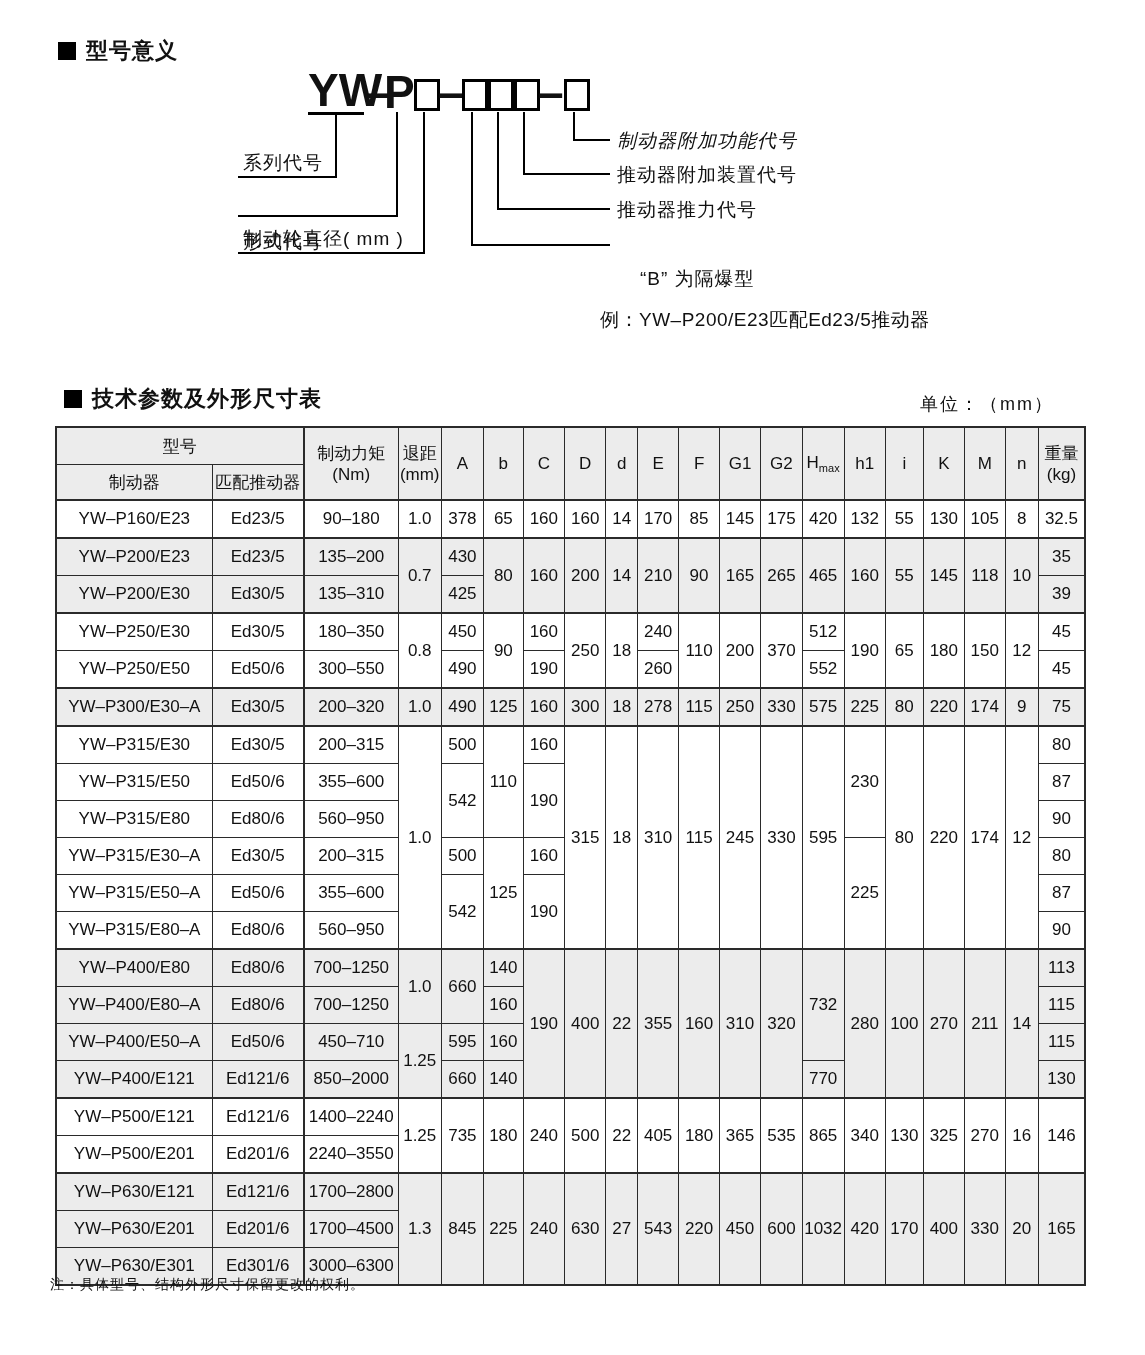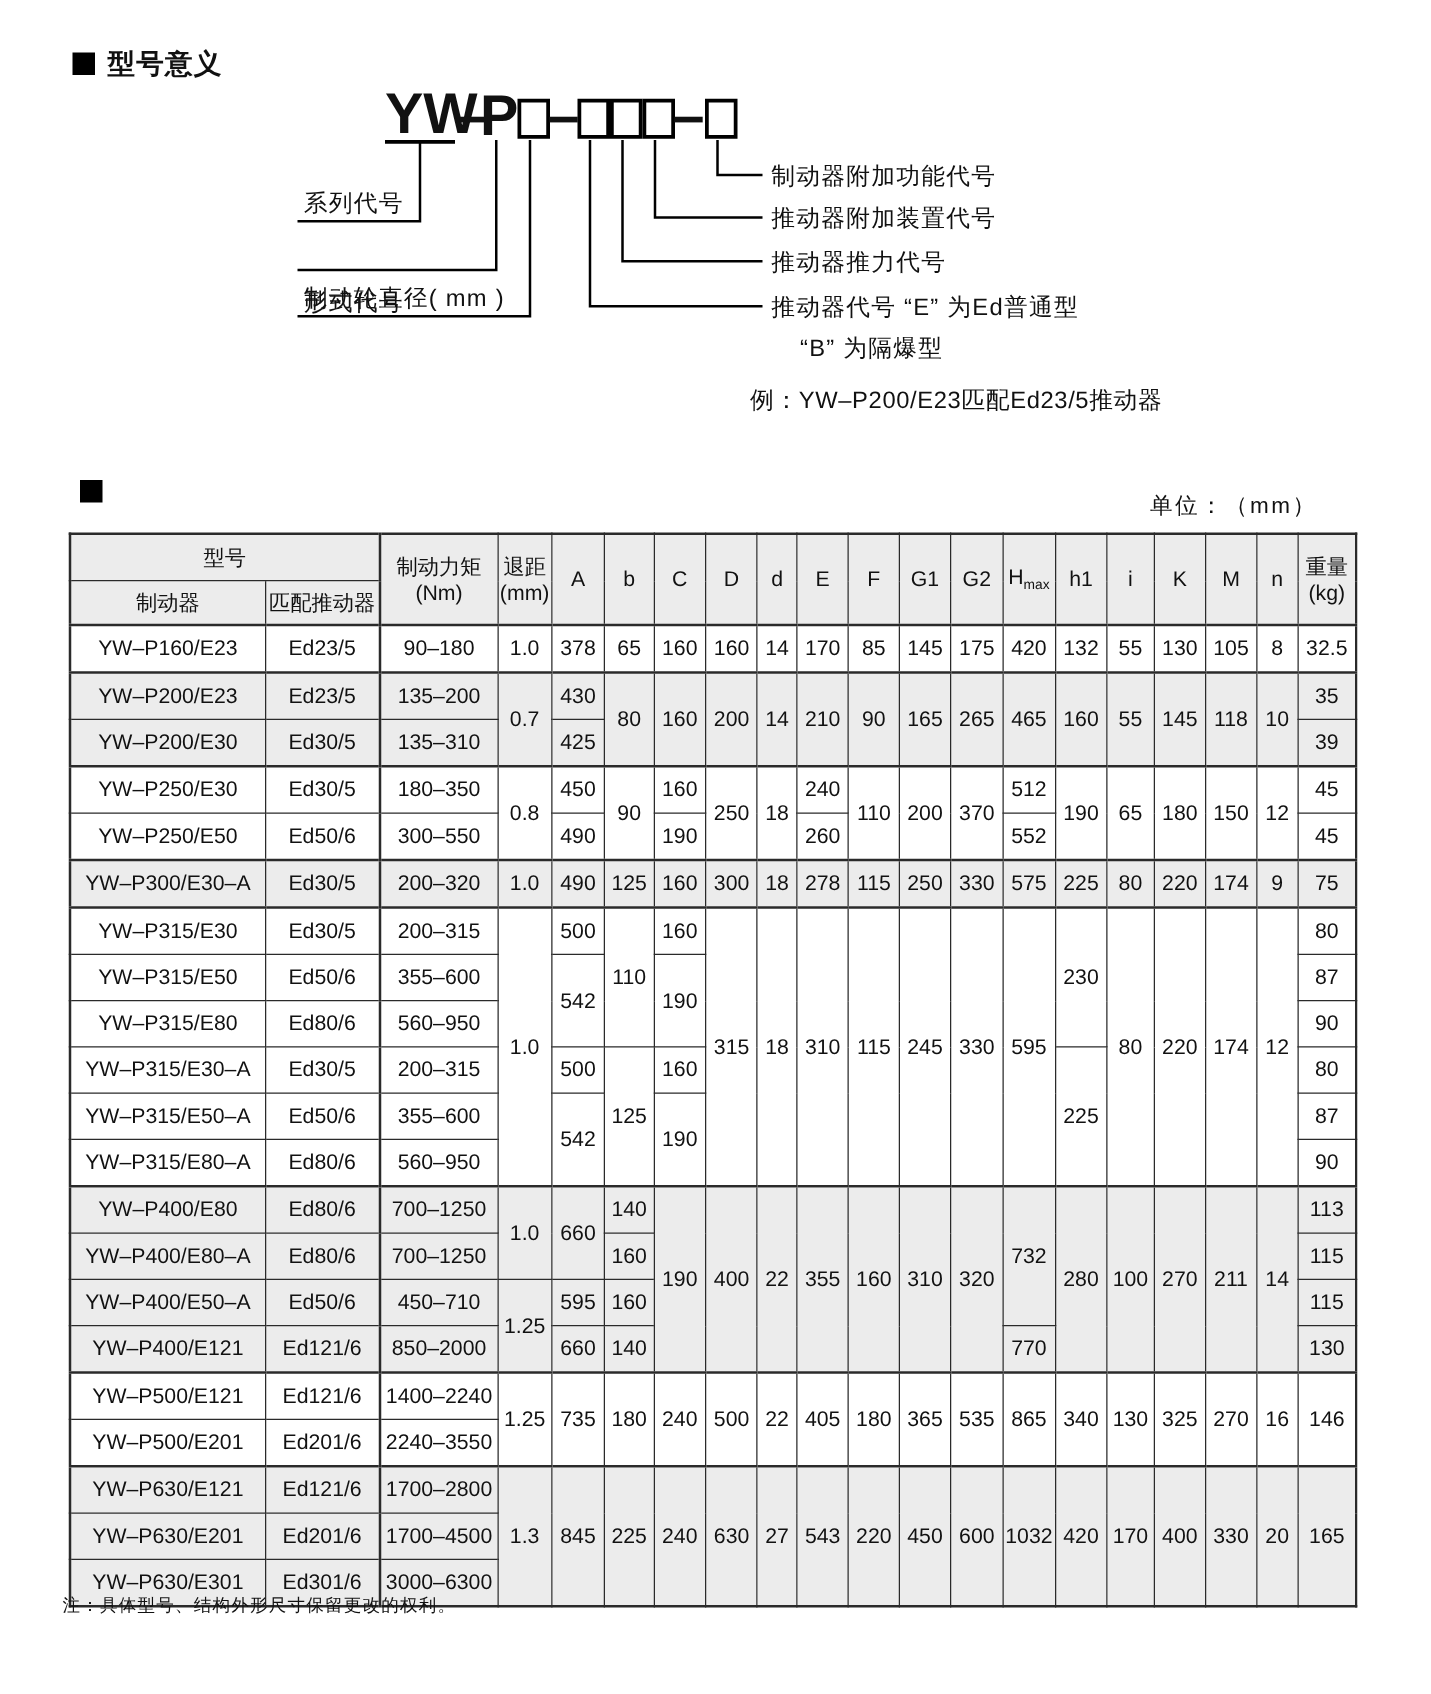--- a/index.html
+++ b/index.html
@@ -83,31 +83,31 @@
         <span class="code-box" style="left: 488px; width: 20px;"></span>
         <span class="code-box" style="left: 514px; width: 20px;"></span>
         <span class="code-seg" style="left: 538px; width: 16px;">–</span>
         <span class="code-box" style="left: 564px; width: 20px;"></span>
       </div>
 
     <div class="dlabel" style="left:243px;top:150px;">系列代号</div>
     <div class="dlabel" style="left:243px;top:189px;margin-top:40px;">形式代号</div>
     <div class="dlabel" style="left:243px;top:226px;">制动轮直径( mm )</div>
 
-    <div class="dlabel" style="left:617px;top:128px;">制动器附加功能代号</div>
+    <div class="dlabel" style="left:617px;top:128px;font-style:italic;">制动器附加功能代号</div>
     <div class="dlabel" style="left:617px;top:162px;">推动器附加装置代号</div>
     <div class="dlabel" style="left:617px;top:197px;">推动器推力代号</div>
-    <div class="dlabel" style="left:617px;top:233px;">推动器代号 “E” 为Ed普通型</div>
     <div class="dlabel" style="left:640px;top:266px;">“B” 为隔爆型</div>
 
     <div class="dexample" style="left:600px;top:307px;">例：YW–P200/E23匹配Ed23/5推动器</div>
   </div>
 
   <div class="sec-title" style="left:64px;top:384px;">
     <span class="sq"></span>
+    <span>技术参数及外形尺寸表</span>
   </div>
   <div class="unit-note" style="left:920px;top:392px;">单位：（mm）</div>
 
   <table class="spec" id="spec-table">
       <colgroup>
         <col style="width: 160px;">
         <col style="width: 93px;">
         <col style="width: 97px;">
         <col style="width: 43px;">
         <col style="width: 43px;">

